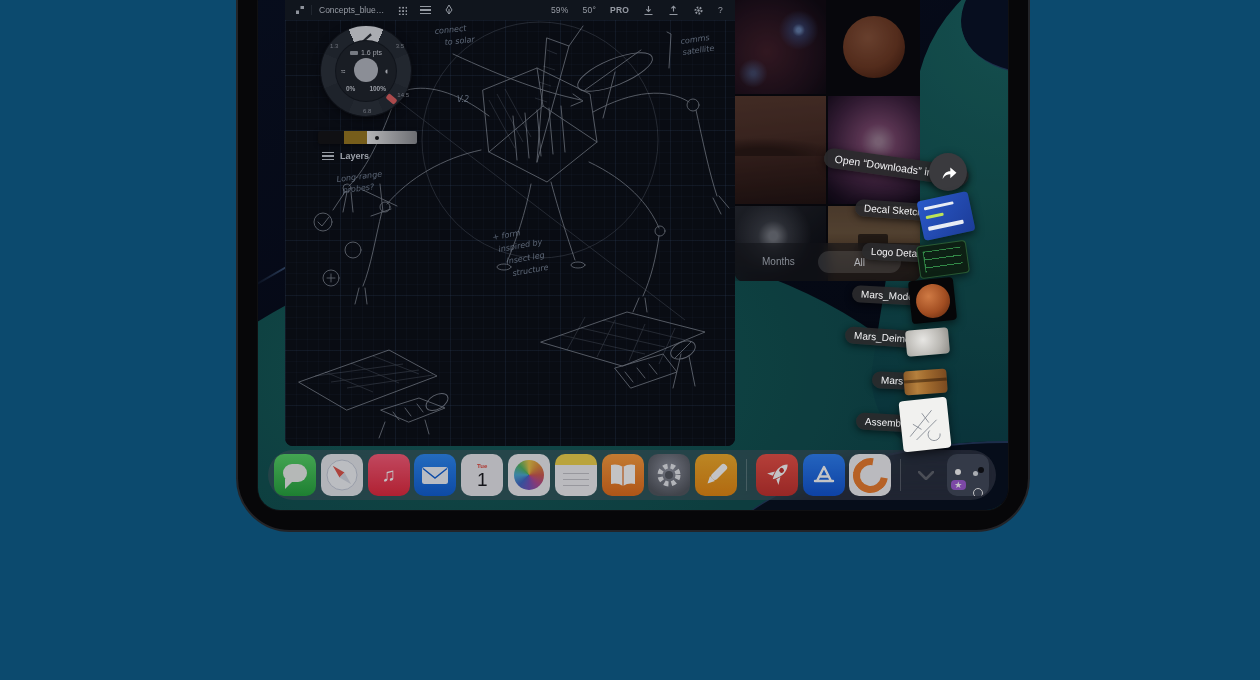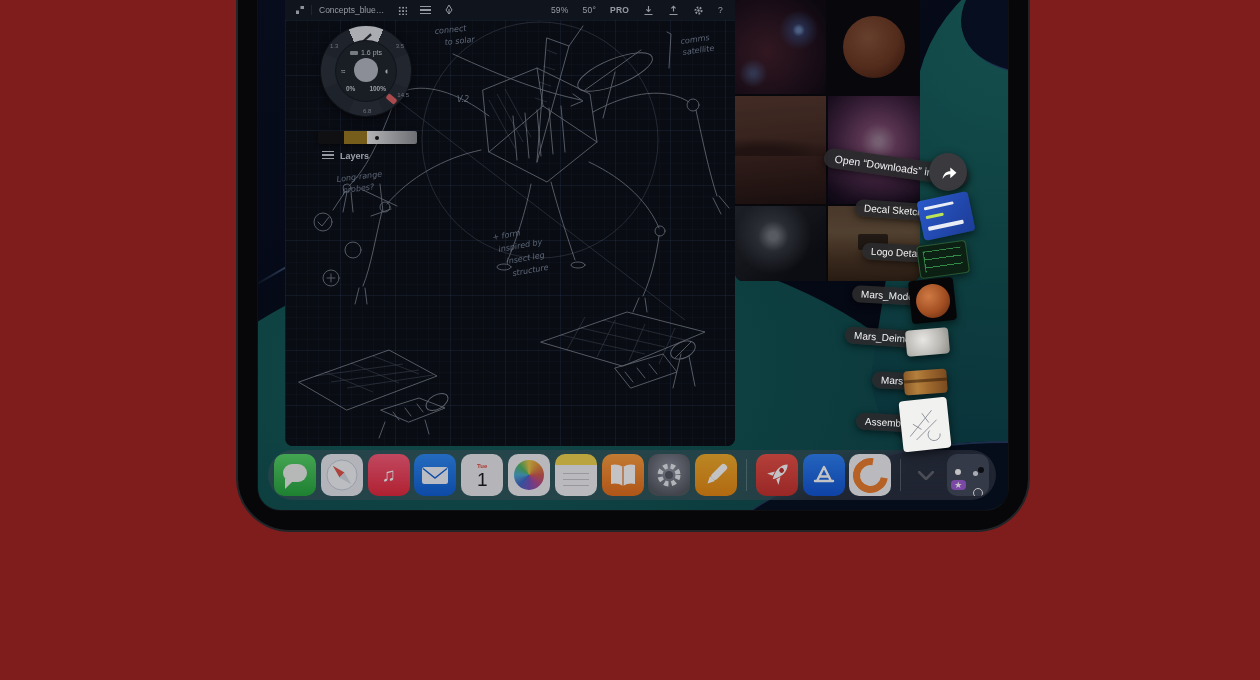--- a/index.html
+++ b/index.html
@@ -1,17 +1,17 @@
 <!DOCTYPE html>
 <html><head>
 <meta charset="utf-8">
 <style>
   html,body{margin:0;padding:0;background:#000;}
   *{box-sizing:border-box;}
-  #stage{position:relative;width:1260px;height:680px;background:#7f1d1d;overflow:hidden;
+  #stage{position:relative;width:1260px;height:680px;background:#0c4a6e;overflow:hidden;
          font-family:"Liberation Sans","DejaVu Sans",sans-serif;}
   
   .device{position:absolute;left:236px;top:-70px;width:794px;height:602px;border-radius:54px;
           background:#070709;border:2px solid #232428;}
   .screen{position:absolute;left:258px;top:-20px;width:750px;height:530px;border-radius:22px;
           overflow:hidden;background:linear-gradient(160deg,#081022,#060b18 60%,#050a14);
           box-shadow:0 0 0 1px rgba(255,255,255,.04);}
   .ui{position:absolute;left:0;top:20px;width:750px;height:510px;}
   
   .wp{position:absolute;pointer-events:none;}
@@ -81,21 +81,21 @@
      background:#e06060;transform:rotate(40deg);}
   .w-pencil{position:absolute;left:50%;top:4px;transform:translateX(-50%) rotate(8deg);}
   
   .strip{position:absolute;left:33px;top:131px;width:99px;height:13px;border-radius:2px;display:flex;
      overflow:hidden;z-index:6;box-shadow:0 1px 4px rgba(0,0,0,.5);}
   .sw1{width:26px;background:#141416;}
   .sw2{width:23px;background:#9a7a20;}
   .sw3{flex:1;background:linear-gradient(90deg,#ececec,#8e9094);position:relative;}
   .swdot{position:absolute;left:8px;top:50%;width:4px;height:4px;border-radius:50%;background:#17181a;
      transform:translateY(-50%);}
-  .layers{position:absolute;left:37px;top:151px;display:flex;align-items:flex-start;gap:6px;z-index:6;
+  .layers{position:absolute;left:37px;top:151px;display:flex;align-items:flex-end;gap:6px;z-index:6;
      color:#ccd2da;font-size:9px;font-weight:bold;}
   .layers .hlines{width:12px;height:9px;}
   
   .pwin{position:absolute;left:477px;top:0;width:185px;height:281px;border-radius:0 0 8px 8px;
         overflow:hidden;background:#0a0a0c;z-index:10;}
   .pv{position:absolute;}
   .t-nebula1{left:0;top:0;width:91px;height:94px;
      background:radial-gradient(circle at 70% 32%,rgba(150,190,255,.95) 0 2px,rgba(90,130,215,.5) 7%,transparent 22%),
        radial-gradient(circle at 20% 78%,rgba(120,170,245,.5) 0 2px,transparent 14%),
        radial-gradient(circle at 35% 55%,#5c2834,#321723 55%,#150b13 90%);}
@@ -366,20 +366,24 @@
       </div>
 
       <div class="pwin">
         <div class="pv t-nebula1"></div>
         <div class="pv t-marsp"></div>
         <div class="pv t-hills"></div>
         <div class="pv t-orion"></div>
         <div class="pv t-voyager"></div>
         <div class="pv t-rover"></div>
         <div class="pshade"></div>
+        <div class="pbar">
+          <span class="months">Months</span>
+          <span class="pill-all">All</span>
+        </div>
       </div>
 
       <div class="dock">
         <div class="di i-msg"></div>
         <div class="di i-safari">
           <svg width="42" height="42" viewBox="0 0 42 42">
             <circle cx="21" cy="21" r="15" fill="#f5f7fa" stroke="#c6cdd9" stroke-width="1"></circle>
             <g transform="rotate(-45 21 21)">
               <path d="M21 8 L24.5 21 L17.5 21 Z" fill="#e2574c"></path>
               <path d="M21 34 L24.5 21 L17.5 21 Z" fill="#d7dce5"></path>

